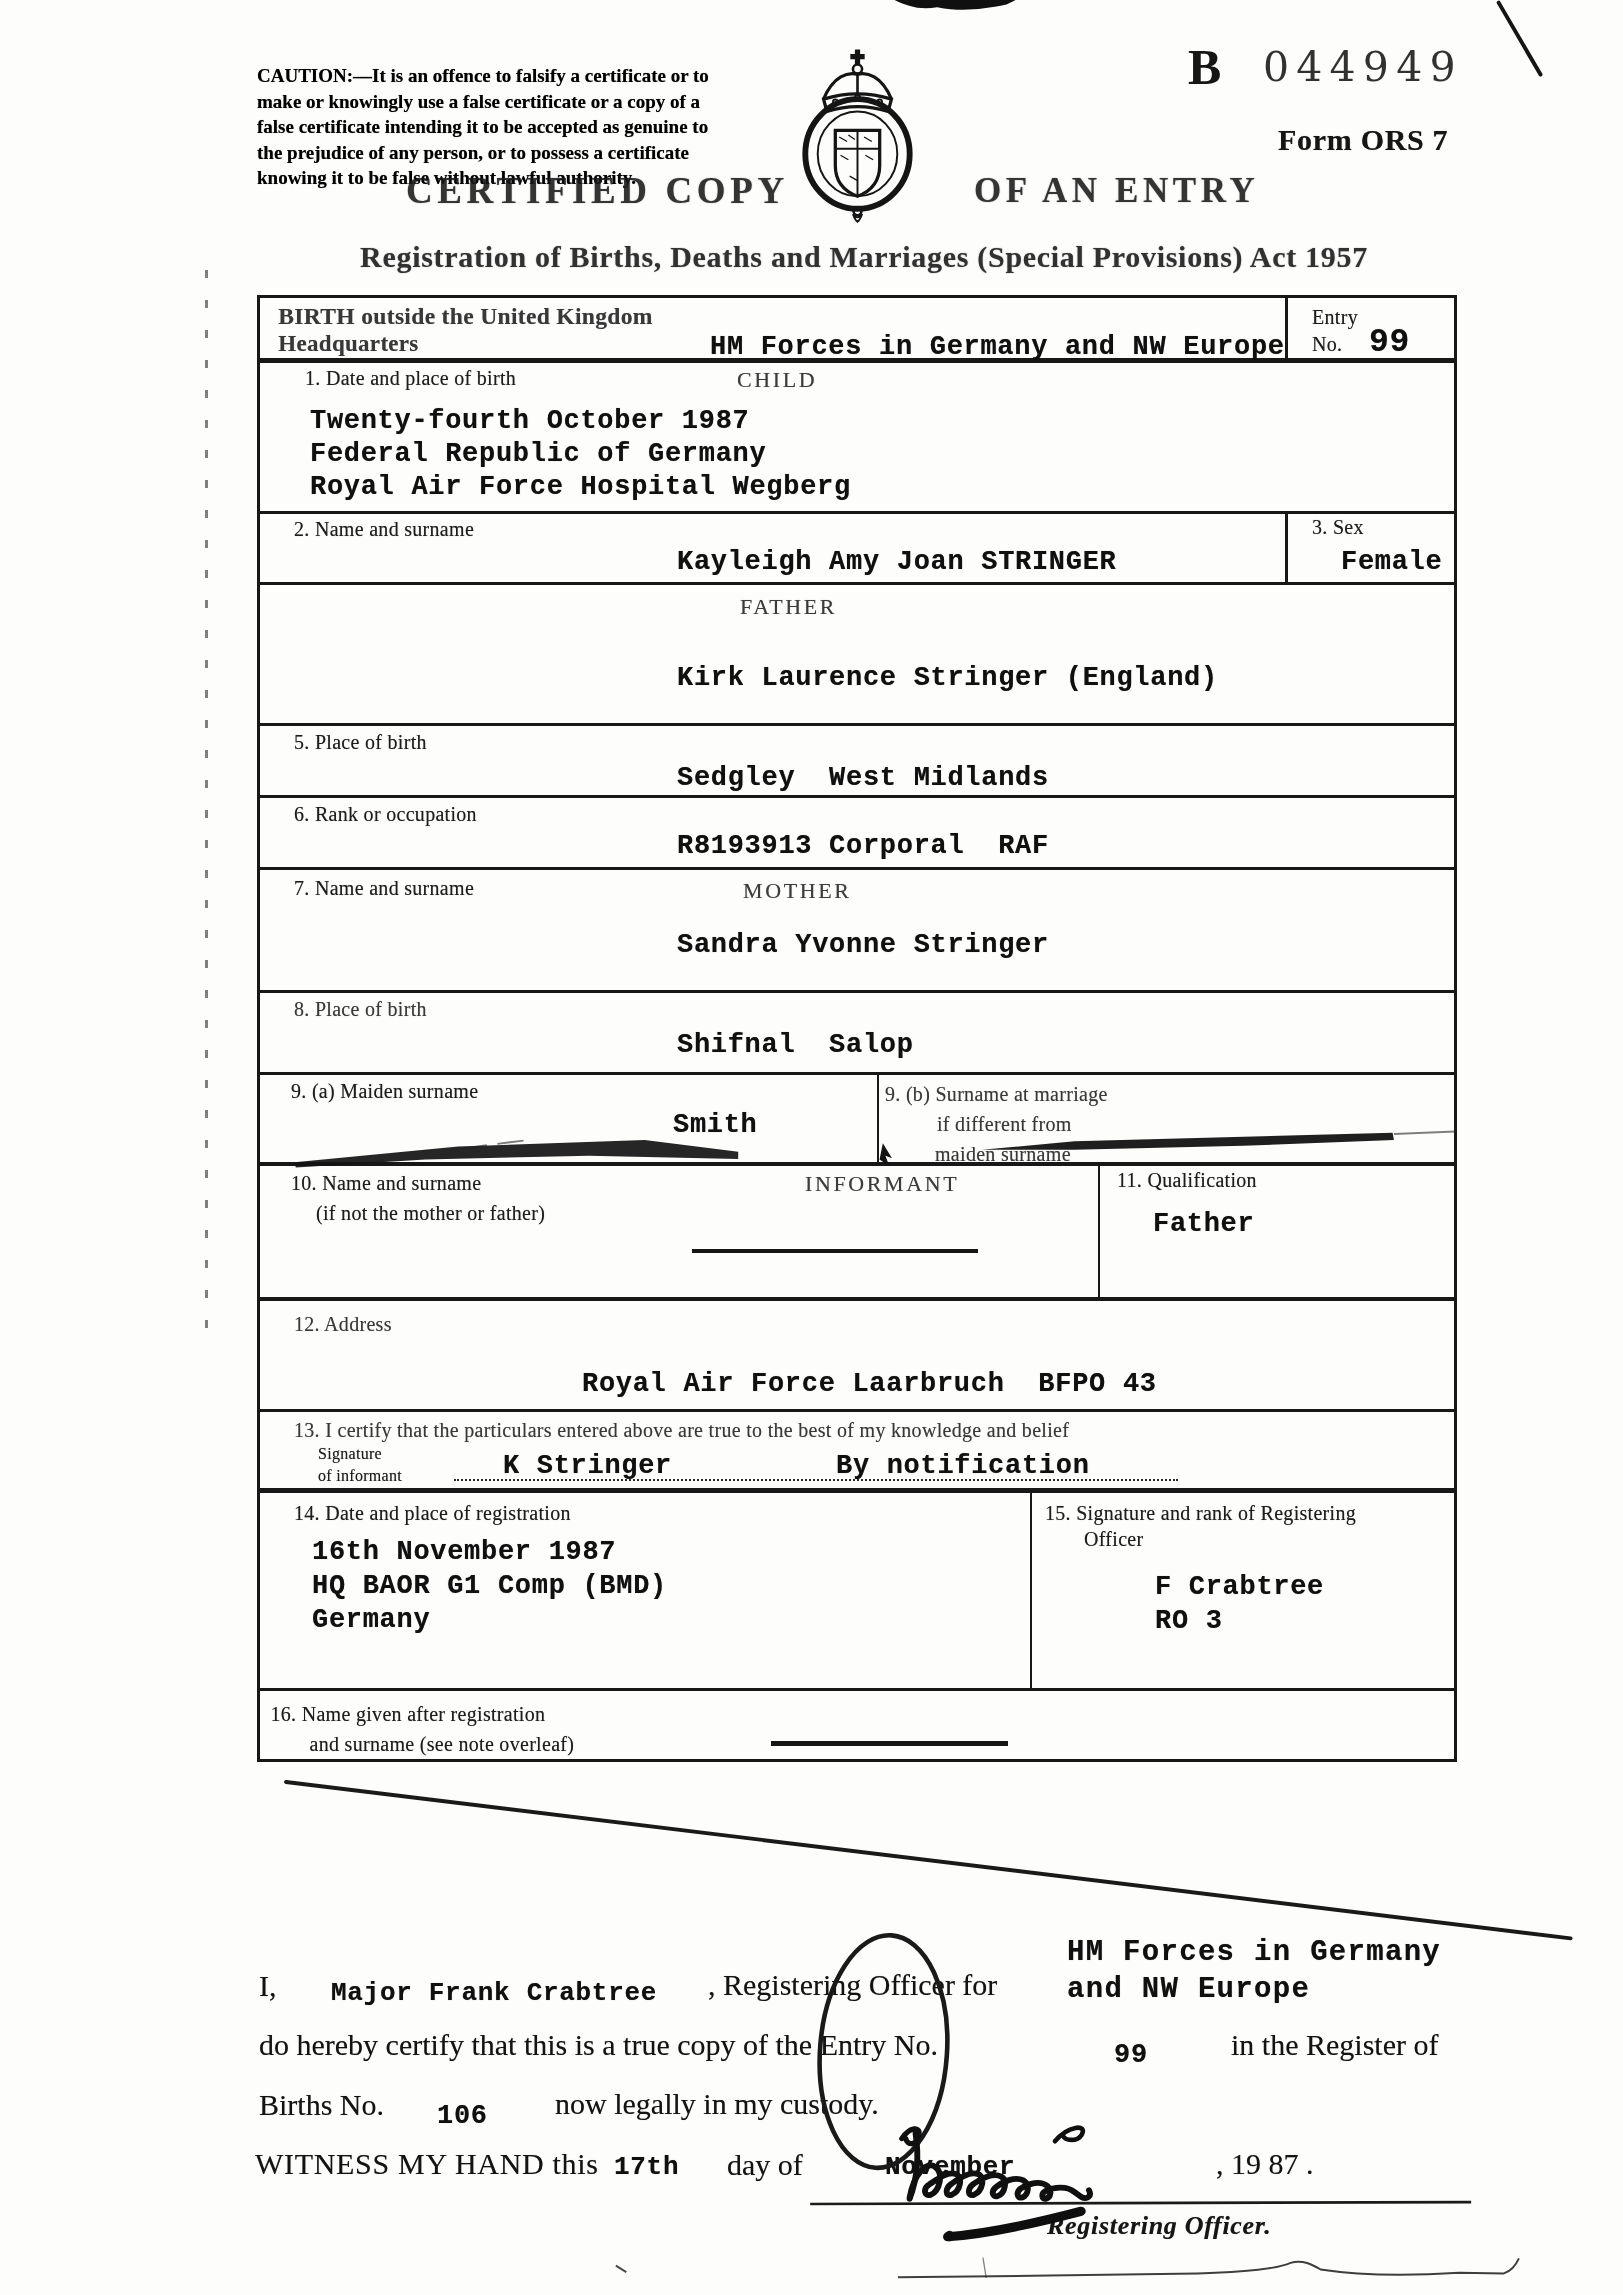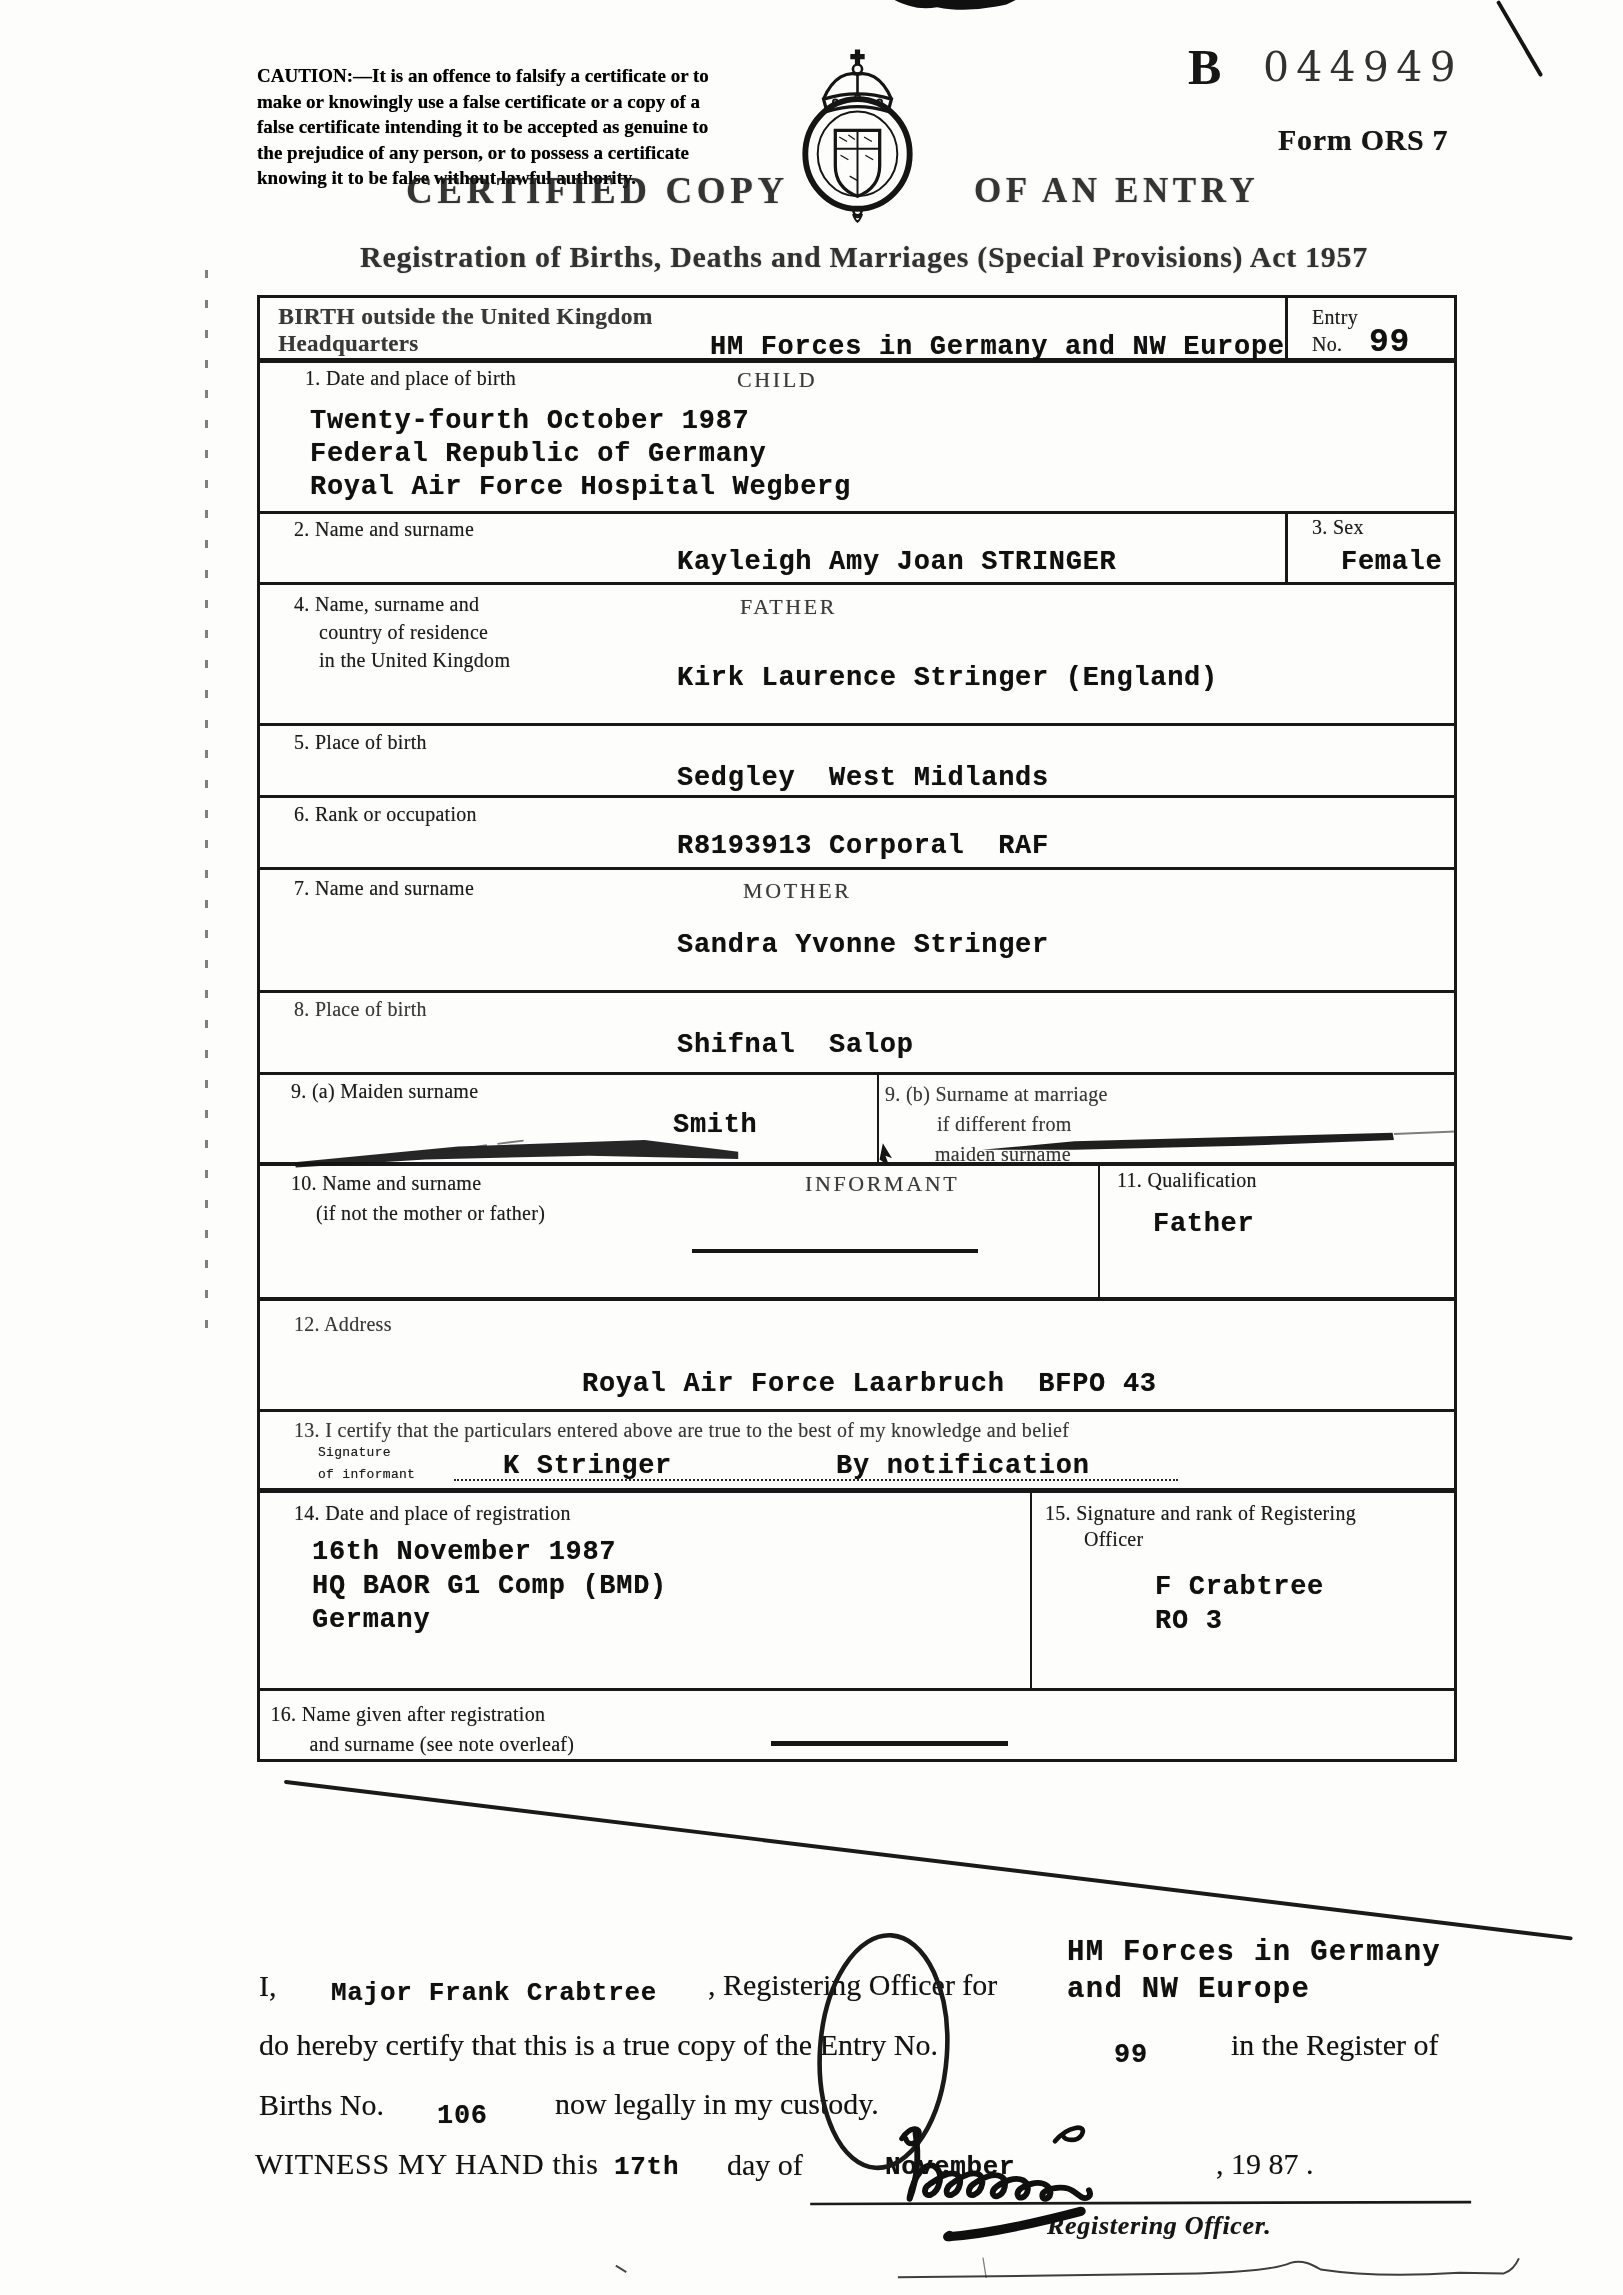--- a/index.html
+++ b/index.html
@@ -7,21 +7,21 @@
         font-family:"Liberation Serif",serif;color:#161616;}
   .abs{position:absolute;}
   .serif{font-family:"Liberation Serif",serif;}
   .typed{font-family:"Liberation Mono","DejaVu Sans Mono",monospace;font-weight:700;
          font-size:27px;color:#101010;letter-spacing:0.7px;white-space:pre;
          text-shadow:0 0 0.7px rgba(10,10,10,.55);}
   .typed.big{font-size:33px;}
   .typed.stamp{font-size:29px;letter-spacing:1.3px;}
   .lbl{font-size:20px;color:#1d1d1d;letter-spacing:0.3px;white-space:nowrap;
        text-shadow:0 0 0.7px rgba(30,30,30,.5);}
-  .lbl.small{font-size:13px;font-family:Liberation Mono, monospace;}
+  .lbl.small{font-size:16px;}
   .sect{font-size:22px;letter-spacing:2.6px;color:#222;white-space:nowrap;
         text-shadow:0 0 0.7px rgba(30,30,30,.5);}
   .dist{opacity:.88;}
   .bigcap{font-weight:700;letter-spacing:4.6px;white-space:nowrap;color:#191919;
           text-shadow:0 0 1.3px rgba(40,40,40,.55);}
   .bodytxt{font-size:30px;color:#131313;white-space:nowrap;text-shadow:0 0 0.7px rgba(20,20,20,.45);}
   #frame{position:absolute;left:257px;top:295px;width:1200px;height:1467px;
          border:3.9px solid #181818;box-sizing:border-box;}
   .hline{position:absolute;left:0;right:0;background:#181818;}
   .vline{position:absolute;background:#181818;}
@@ -110,25 +110,20 @@
       <div class="typed" style="line-height:33px;">Twenty-fourth October 1987</div>
       <div class="typed" style="line-height:33px;">Federal Republic of Germany</div>
       <div class="typed" style="line-height:33px;">Royal Air Force Hospital Wegberg</div>
     </div>
 
     <div class="abs lbl" style="left:34px;top:220px;">2.  Name and surname</div>
     <div class="abs typed" style="left:417px;top:249px;">Kayleigh Amy Joan STRINGER</div>
     <div class="abs lbl" style="left:1052px;top:218px;">3.  Sex</div>
     <div class="abs typed" style="left:1081px;top:249px;">Female</div>
 
-    <div class="abs" style="left:34px;top:292px;">
-      <div class="lbl" style="line-height:28px;">4.  Name, surname and</div>
-      <div class="lbl" style="line-height:28px;padding-left:25px;">country of residence</div>
-      <div class="lbl" style="line-height:28px;padding-left:25px;">in the United Kingdom</div>
-    </div>
     <div class="abs sect dist" style="left:480px;top:296px;">FATHER</div>
     <div class="abs typed" style="left:417px;top:365px;">Kirk Laurence Stringer (England)</div>
 
     <div class="abs lbl" style="left:34px;top:433px;">5.  Place of birth</div>
     <div class="abs typed" style="left:417px;top:465px;">Sedgley  West Midlands</div>
 
     <div class="abs lbl" style="left:34px;top:505px;">6.  Rank or occupation</div>
     <div class="abs typed" style="left:417px;top:533px;">R8193913 Corporal  RAF</div>
 
     <div class="abs lbl" style="left:34px;top:579px;">7.  Name and surname</div>

